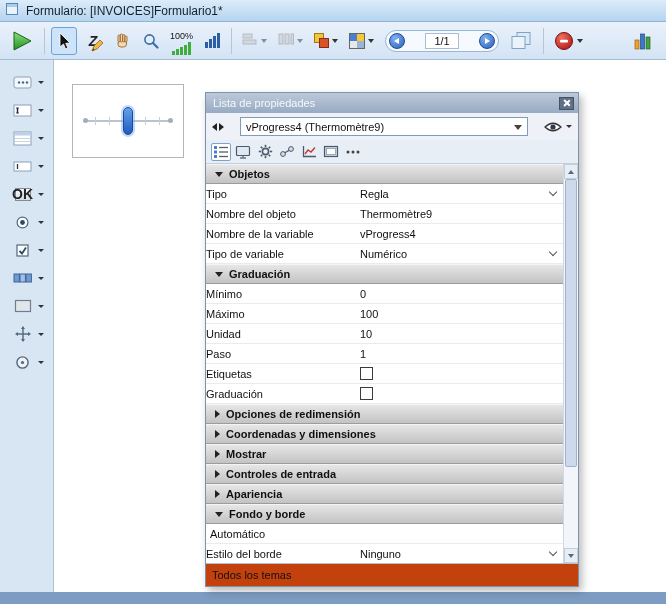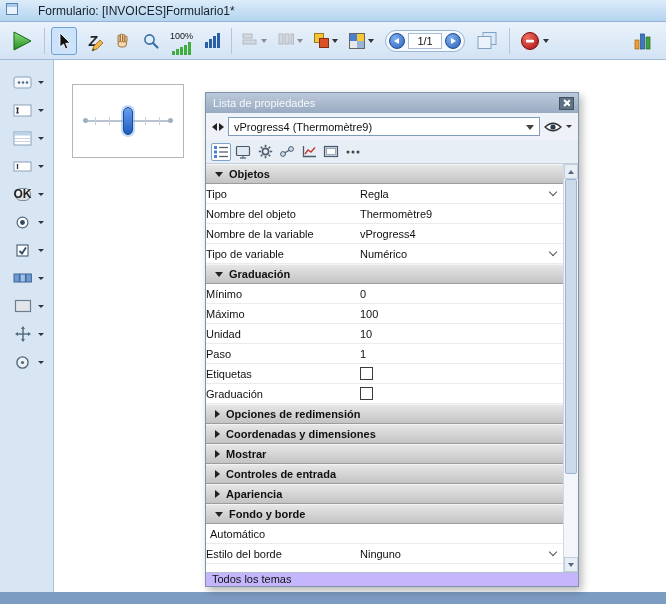--- a/index.html
+++ b/index.html
@@ -3,60 +3,60 @@
 <meta charset="utf-8">
 <style>
   *{box-sizing:border-box;margin:0;padding:0}
   html,body{background:#e8e8e8}
   body{font-family:"Liberation Sans",sans-serif}
   #app{position:relative;width:666px;height:604px;background:#ffffff;overflow:hidden;
        box-shadow:inset 0 0 0 1px #7d99b8}
 
   
   .titlebar{height:22px;background:linear-gradient(#dcecfa,#b4d4ef);display:flex;align-items:center;
-            gap:19px;padding:0 5px;border-bottom:1px solid #93b3d3}
+            gap:7px;padding:0 5px;border-bottom:1px solid #93b3d3}
   .title-text{font-size:12px;color:#15202b;white-space:nowrap}
 
   
   .toolbar{height:38px;background:linear-gradient(#eaf2fb,#d3e3f4);border-bottom:1px solid #a3bcd6;
            display:flex;align-items:center;padding:0 6px;gap:3px}
   .tbtn{height:28px;min-width:26px;padding:0 3px;display:flex;align-items:center;justify-content:center;
         border-radius:3px;position:relative;border:1px solid transparent}
   .tbtn.selected{background:#cde3fa;border:1px solid #6da2d8}
   .tbtn.dim{opacity:.5}
   .sep{width:1px;height:26px;background:#b3c6da;margin:0 3px}
   .dd-arrow{width:0;height:0;border-left:3.5px solid transparent;border-right:3.5px solid transparent;
             border-top:4px solid #333;margin-left:3px}
   .dd-arrow.sm{border-left-width:3px;border-right-width:3px;border-top-width:3.5px;margin-left:2px}
   .zletter{font-size:14px;font-weight:bold;font-style:italic;color:#222;line-height:14px}
   .zoomctl{display:flex;flex-direction:column;align-items:center;justify-content:flex-end;height:30px;padding:0 2px}
   .zoomctl .pct{font-size:9px;color:#111;line-height:10px}
   .bars{display:flex;align-items:flex-end;gap:1px;height:14px}
   .bars i{display:block;width:3px;background:#3fae3f}
   .bars.blue i{background:#2a5fa8}
   .navpill{height:22px;background:#f6fafe;border:1px solid #9ab6d6;border-radius:11px;
-           display:flex;align-items:center;gap:3px;padding:0 3px;margin:0 4px}
+           display:flex;align-items:center;gap:20px;padding:0 3px;margin:0 4px}
   .navbtn{width:16px;height:16px;border-radius:50%;border:1px solid #1c4c96;
           background:radial-gradient(circle at 35% 30%, #7fb0f0, #2a62b8);
           display:flex;align-items:center;justify-content:center}
   .navtri-l{width:0;height:0;border-top:3.5px solid transparent;border-bottom:3.5px solid transparent;border-right:5px solid #fff;margin-left:-1px}
   .navtri-r{width:0;height:0;border-top:3.5px solid transparent;border-bottom:3.5px solid transparent;border-left:5px solid #fff;margin-right:-1px}
   .numbox{width:34px;height:16px;background:#fff;border:1px solid #a8bed6;font-size:11px;
           display:flex;align-items:center;justify-content:center;color:#111}
   .sq{display:inline-block;border:1px solid #666}
 
   
   .main{position:absolute;top:60px;left:0;right:0;bottom:0;display:flex}
   .toolstrip{width:54px;background:#d8e6f4;border-right:1px solid #a8c0d8;padding-top:12px;
              display:flex;flex-direction:column;align-items:center;gap:8px}
   .tool{display:flex;align-items:center}
   .tool-ic{width:26px;height:20px;display:flex;align-items:center;justify-content:center}
   .okbtn{display:inline-flex;align-items:center;justify-content:center;width:16px;height:13px;
-         font-size:12px;font-weight:bold;color:#222;background:linear-gradient(#fcfcfc,#d8dde2);
-         border:1px solid #7c8c9c;border-radius:6px}
+         font-size:14px;font-weight:bold;color:#222;background:linear-gradient(#fcfcfc,#d8dde2);
+         border:1px solid #7c8c9c;border-radius:0}
   .canvas{flex:1;background:#fff;position:relative}
   .bottombar{position:absolute;left:0;right:0;bottom:0;height:12px;background:#7d9cc2;z-index:5}
 
   
   .widget{position:absolute;left:18px;top:24px;width:112px;height:74px;border:1px solid #b5b5b5;
           background:#fff;display:flex;align-items:center;justify-content:center}
   .slider{position:relative;width:86px;height:30px}
   .track{position:absolute;left:0;right:0;top:14px;height:2px;background:#b9c4cf}
   .tick{position:absolute;top:11px;width:1px;height:8px;background:#c5cfd9}
   .endcap{position:absolute;top:12px;width:5px;height:5px;background:#9fb0c0;border-radius:50%}
@@ -71,21 +71,21 @@
   .panel-title{height:20px;background:linear-gradient(#bcc9da,#98abc2);display:flex;align-items:center;
                padding:0 4px 0 7px;flex:none}
   .panel-title-text{font-size:11px;color:#f5f8fb;flex:1}
   .close-btn{width:15px;height:13px;background:#5f7184;border:1px solid #42525f;
              display:flex;align-items:center;justify-content:center}
   .close-x{position:relative;width:8px;height:8px}
   .close-x::before,.close-x::after{content:"";position:absolute;left:3.2px;top:0;width:1.6px;height:8px;background:#fff}
   .close-x::before{transform:rotate(45deg)}
   .close-x::after{transform:rotate(-45deg)}
 
-  .selector-row{height:27px;background:#eef2f8;display:flex;align-items:center;gap:4px;padding:0 6px;flex:none}
+  .selector-row{height:27px;background:#eef2f8;display:flex;align-items:center;gap:16px;padding:0 6px;flex:none}
   .obj-nav{display:flex;gap:2px;align-items:center}
   .tri-l{width:0;height:0;border-top:4px solid transparent;border-bottom:4px solid transparent;border-right:5px solid #222}
   .tri-r{width:0;height:0;border-top:4px solid transparent;border-bottom:4px solid transparent;border-left:5px solid #222}
   .combo{flex:1;height:19px;background:#fff;border:1px solid #7f9db9;display:flex;align-items:center;
          padding:0 18px 0 5px;font-size:11px;color:#111;position:relative;white-space:nowrap;overflow:hidden}
   .combo .chev{position:absolute;right:5px;top:7px;width:0;height:0;border-left:4px solid transparent;
                border-right:4px solid transparent;border-top:5px solid #444}
   .eye-wrap{display:flex;align-items:center;gap:2px}
 
   .tabs-row{height:24px;background:#e8eef6;border-bottom:1px solid #c2cedc;display:flex;align-items:center;
@@ -108,21 +108,21 @@
          border-bottom:1.5px solid #555;transform:rotate(45deg)}
   .cb{width:13px;height:13px;border:1px solid #3c3c3c;background:#fff}
 
   .vscroll{width:15px;border-left:1px solid #cfd8e4;background:#f2f5fa;display:flex;flex-direction:column;flex:none}
   .sbtn{height:15px;display:flex;align-items:center;justify-content:center;background:#e8eef6;border:1px solid #c2cedc}
   .tri-up{width:0;height:0;border-left:3.5px solid transparent;border-right:3.5px solid transparent;border-bottom:4.5px solid #556980}
   .tri-down{width:0;height:0;border-left:3.5px solid transparent;border-right:3.5px solid transparent;border-top:4.5px solid #556980}
   .strack{flex:1;position:relative}
   .sthumb{position:absolute;left:1px;right:1px;top:0;height:78%;background:#ccdaec;border:1px solid #9db4cf;border-radius:2px}
 
-  .panel-footer{height:14px;border-top:1px solid #b2bfcd;background:#c4b5fd;display:flex;
+  .panel-footer{height:23px;border-top:1px solid #b2bfcd;background:#c2410c;display:flex;align-items:center;
                 padding-left:6px;font-size:11px;color:#111;flex:none}
 </style>
 </head>
 <body>
 
 <div id="app">
 
   <div class="titlebar">
     <span>
       <svg width="14" height="14">

